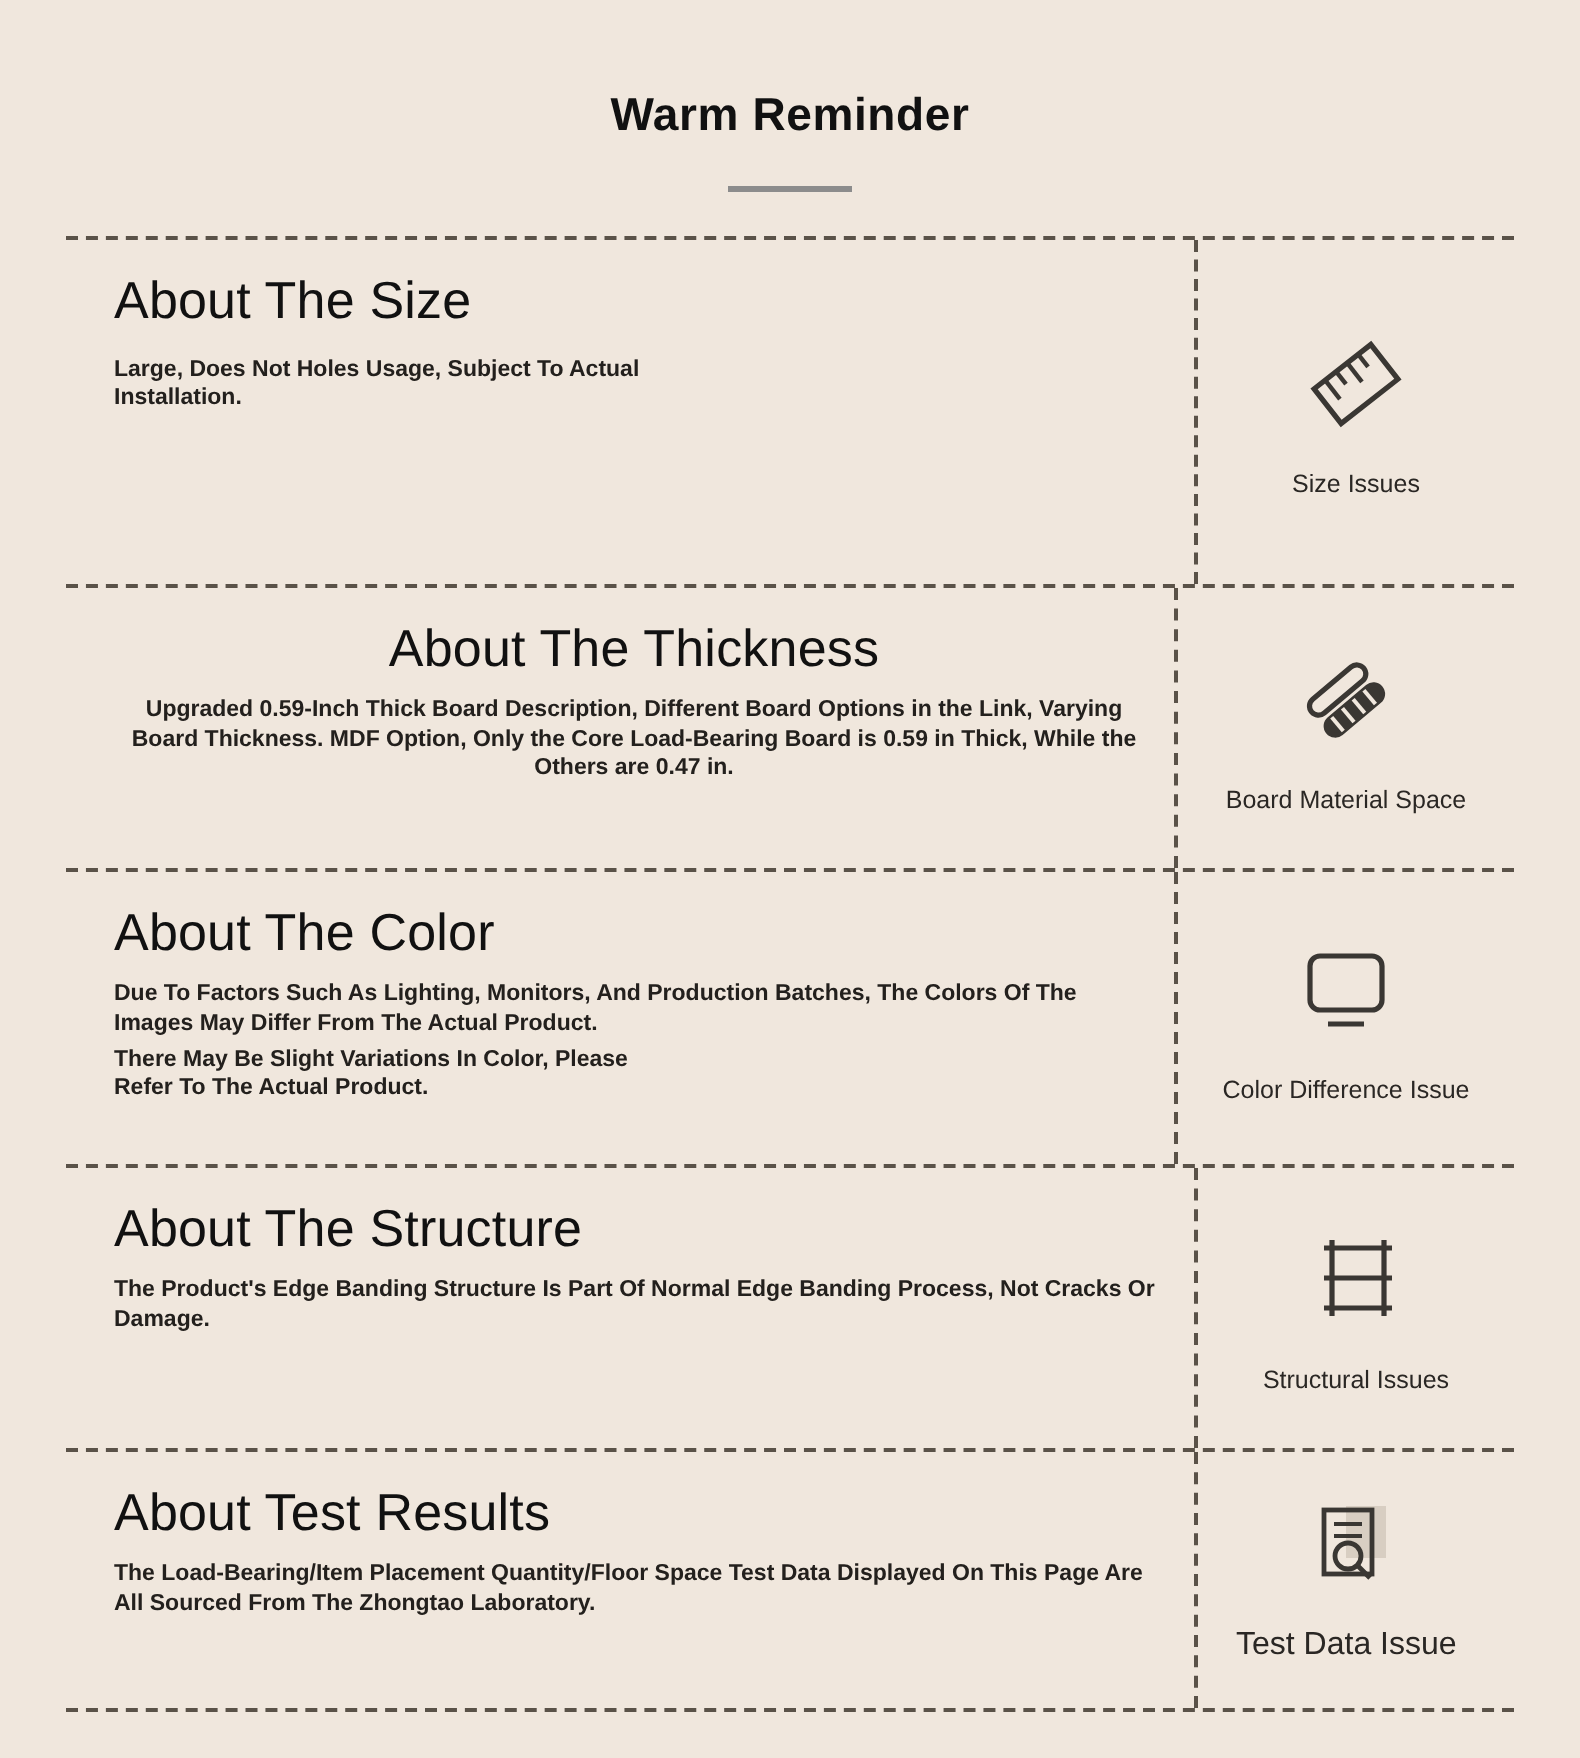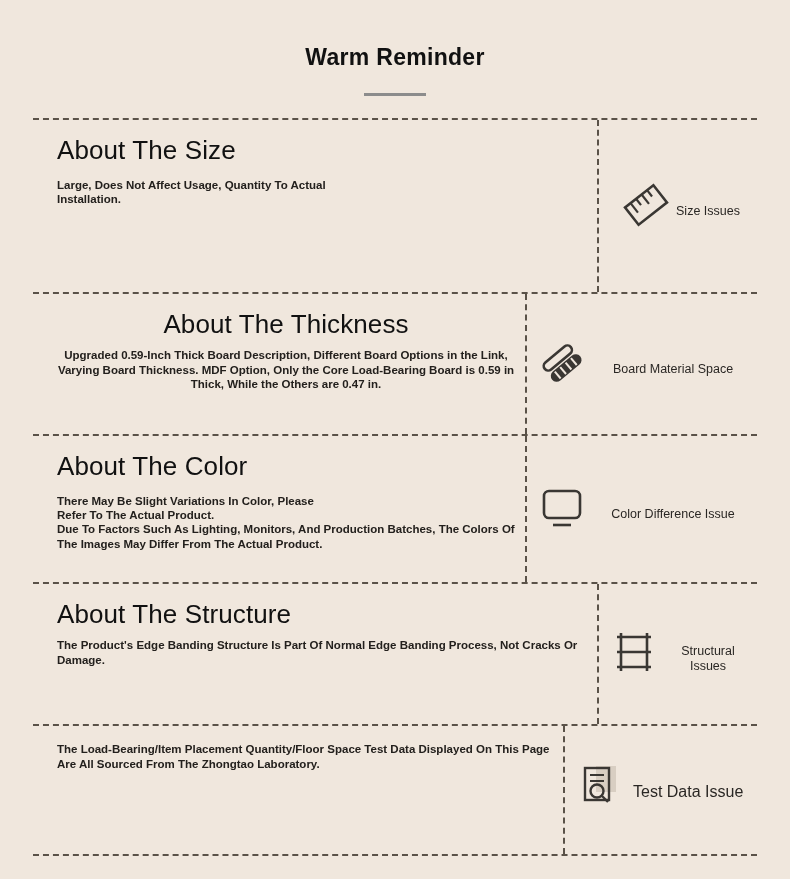--- a/index.html
+++ b/index.html
@@ -52,21 +52,21 @@
     padding: 16px 10px 14px 24px;
     border-right: 2px dashed #5a5248;
     display: flex;
     flex-direction: column;
     justify-content: flex-start;
   }
   .cell-right {
     flex: 1;
     box-sizing: border-box;
     display: flex;
-    flex-direction: row;
+    flex-direction: column;
     align-items: center;
     justify-content: center;
     padding: 10px 4px 12px 4px;
   }
   .heading {
     font-size: 26px;
     font-weight: normal;
     color: #111;
     line-height: 1.15;
     margin: 0 0 8px 0;
@@ -119,21 +119,21 @@
 <div class="page">
 
   <div class="title">Warm Reminder</div>
   <div class="title-rule"></div>
 
   <div class="table">
 
     <div class="row row-size">
       <div class="cell-left">
         <div class="heading">About The Size</div>
-        <div class="body-text tight" style="margin-top:4px; max-width:290px;">Large, Does Not Affect Usage, Quantity To Actual Installation.</div>
+        <div class="body-text tight" style="margin-top:4px; max-width:290px;">Large, Does Not Holes Usage, Subject To Actual Installation.</div>
       </div>
       <div class="cell-right">
         <div class="icon-wrap">
           <svg width="60" height="60" viewBox="0 0 60 60">
             <g transform="rotate(-38 30 30)">
               <rect x="12" y="19" width="36" height="22" fill="none" stroke="#3a3733" stroke-width="2.6"></rect>
               <line x1="19" y1="19" x2="19" y2="31" stroke="#3a3733" stroke-width="2.2"></line>
               <line x1="26" y1="19" x2="26" y2="27" stroke="#3a3733" stroke-width="2.2"></line>
               <line x1="33" y1="19" x2="33" y2="31" stroke="#3a3733" stroke-width="2.2"></line>
               <line x1="40" y1="19" x2="40" y2="27" stroke="#3a3733" stroke-width="2.2"></line>
@@ -162,22 +162,22 @@
             </g>
           </svg>
         </div>
         <div class="icon-label wide">Board Material Space</div>
       </div>
     </div>
 
     <div class="row row-color">
       <div class="cell-left">
         <div class="heading">About The Color</div>
+        <div class="body-text">Due To Factors Such As Lighting, Monitors, And Production Batches, The Colors Of The Images May Differ From The Actual Product.</div>
         <div class="body-text tight" style="margin-top:4px; max-width:260px;">There May Be Slight Variations In Color, Please Refer To The Actual Product.</div>
-        <div class="body-text">Due To Factors Such As Lighting, Monitors, And Production Batches, The Colors Of The Images May Differ From The Actual Product.</div>
       </div>
       <div class="cell-right">
         <div class="icon-wrap">
           <svg width="62" height="54" viewBox="0 0 62 54">
             <rect x="13" y="10" width="36" height="27" rx="5" fill="none" stroke="#3a3733" stroke-width="2.6"></rect>
             <line x1="22" y1="44" x2="40" y2="44" stroke="#3a3733" stroke-width="2.6"></line>
           </svg>
         </div>
         <div class="icon-label wide">Color Difference Issue</div>
       </div>
@@ -197,20 +197,21 @@
             <line x1="14" y1="27" x2="48" y2="27" stroke="#3a3733" stroke-width="2.6"></line>
             <line x1="14" y1="42" x2="48" y2="42" stroke="#3a3733" stroke-width="2.6"></line>
           </svg>
         </div>
         <div class="icon-label">Structural Issues</div>
       </div>
     </div>
 
     <div class="row row-test">
       <div class="cell-left">
+        <div class="heading">About Test Results</div>
         <div class="body-text">The Load-Bearing/Item Placement Quantity/Floor Space Test Data Displayed On This Page Are All Sourced From The Zhongtao Laboratory.</div>
       </div>
       <div class="cell-right">
         <div class="icon-wrap">
           <svg width="64" height="60" viewBox="0 0 64 60">
             <rect x="27" y="7" width="20" height="26" fill="#d8cec2" stroke="none"></rect>
             <rect x="16" y="9" width="24" height="32" fill="none" stroke="#3a3733" stroke-width="2.4"></rect>
             <line x1="21" y1="16" x2="35" y2="16" stroke="#3a3733" stroke-width="2"></line>
             <line x1="21" y1="22" x2="35" y2="22" stroke="#3a3733" stroke-width="2"></line>
             <circle cx="28" cy="32" r="6.5" fill="none" stroke="#3a3733" stroke-width="2.4"></circle>

